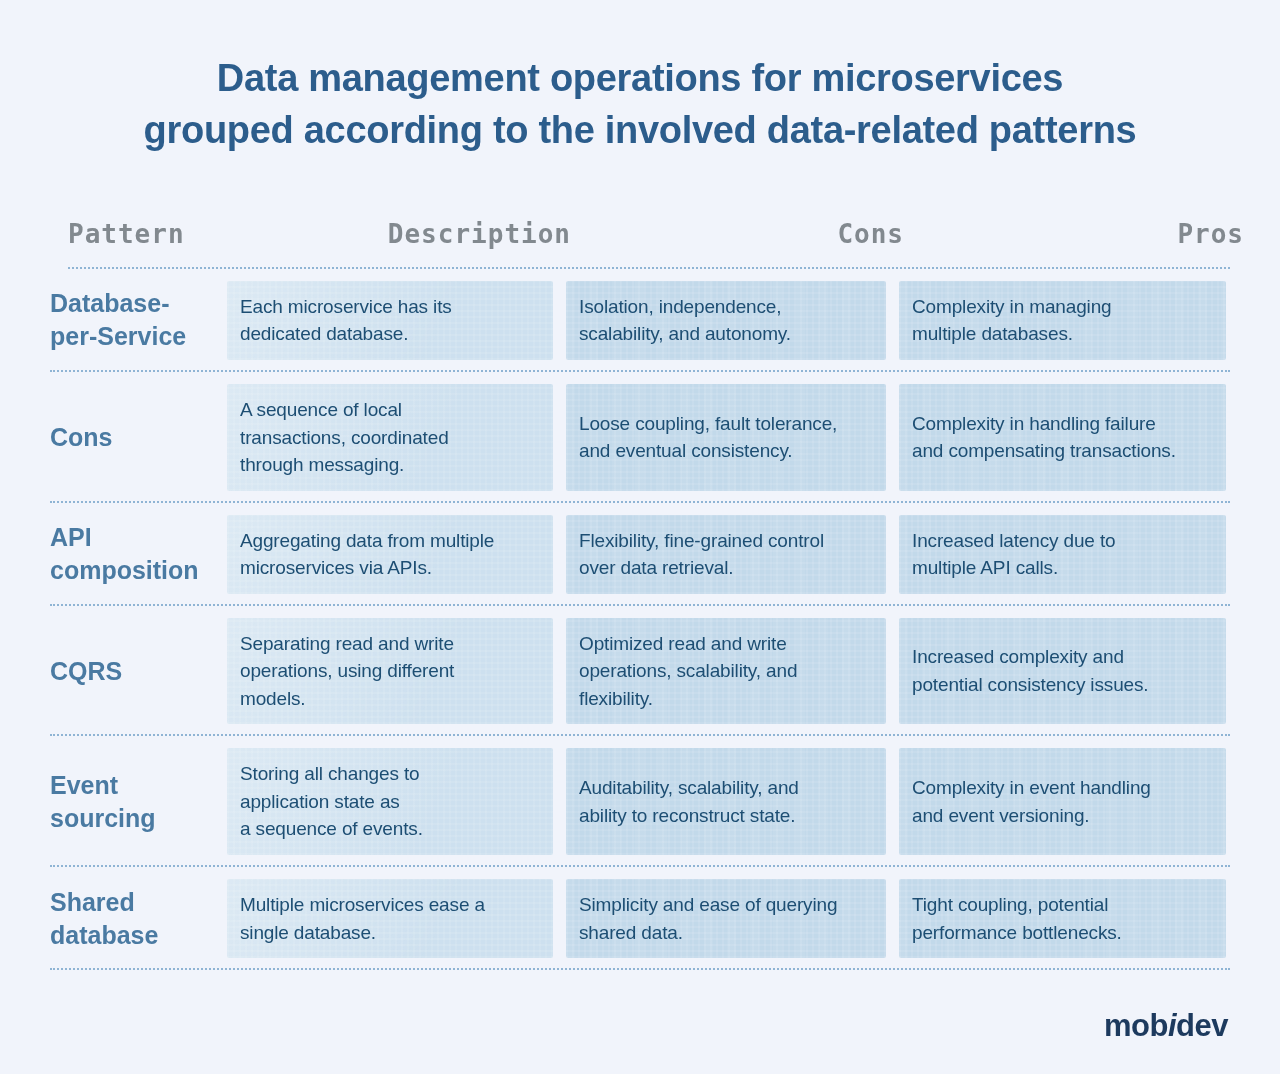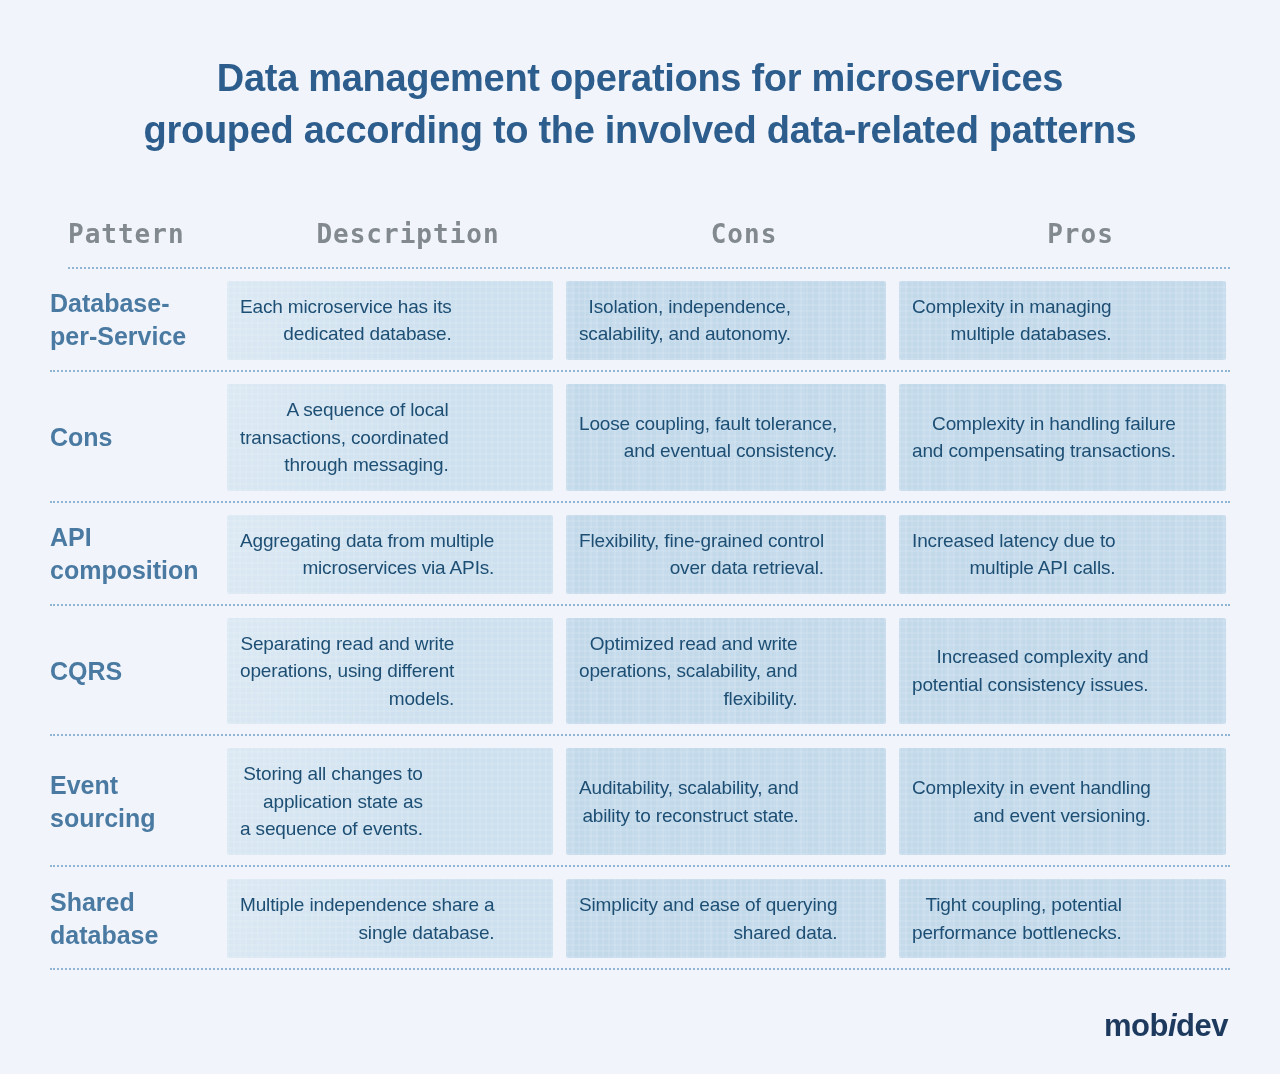--- a/index.html
+++ b/index.html
@@ -35,21 +35,21 @@
     border-bottom:2px dotted #8fb4d4;
     margin-left:18px;
   }
   .header-cell{
     font-family:"DejaVu Sans Mono",monospace;
     font-weight:700;
     font-size:26px;
     color:#82898f;
     letter-spacing:1px;
   }
-  .header-cell.center{text-align:center;}
+  .header-cell.center{text-align:right;}
   .trow{
     padding:12px 0 10px 0;
     border-bottom:2px dotted #8fb4d4;
     align-items:stretch;
   }
   .pattern{
     display:flex;align-items:center;
     color:#4a7aa2;
     font-weight:700;
     font-size:25px;
@@ -64,21 +64,20 @@
     color:#1d4e73;
     font-size:19px;
     line-height:1.45;
     letter-spacing:-0.15px;
     white-space:pre-line;
     background-color:#c2d9ea;
     background-image:
       repeating-linear-gradient(0deg, rgba(255,255,255,.09) 0 2px, rgba(255,255,255,0) 2px 6px),
       repeating-linear-gradient(90deg, rgba(255,255,255,.09) 0 2px, rgba(255,255,255,0) 2px 6px),
       repeating-linear-gradient(90deg, rgba(255,255,255,.06) 0 9px, rgba(255,255,255,0) 9px 23px);
-    text-align: right;
   }
   .cell-desc{
     background-color:#cde0ef;
     background-image:
       linear-gradient(115deg, rgba(255,255,255,.30), rgba(255,255,255,0) 65%),
       repeating-linear-gradient(0deg, rgba(255,255,255,.09) 0 2px, rgba(255,255,255,0) 2px 6px),
       repeating-linear-gradient(90deg, rgba(255,255,255,.09) 0 2px, rgba(255,255,255,0) 2px 6px);
   }
   .footer{
     margin-top:auto;
@@ -162,21 +161,21 @@
 a sequence of events.</div>
     <div class="cell">Auditability, scalability, and
 ability to reconstruct state.</div>
     <div class="cell">Complexity in event handling
 and event versioning.</div>
   </div>
 
   <div class="grid-row trow">
     <div class="pattern">Shared
 database</div>
-    <div class="cell cell-desc">Multiple independence share a
+    <div class="cell cell-desc">Multiple microservices ease a
 single database.</div>
     <div class="cell">Simplicity and ease of querying
 shared data.</div>
     <div class="cell">Tight coupling, potential
 performance bottlenecks.</div>
   </div>
 
   <div class="footer">
     <div class="logo">
       <span>mob</span><span class="logo-i">i</span><span>dev</span>

